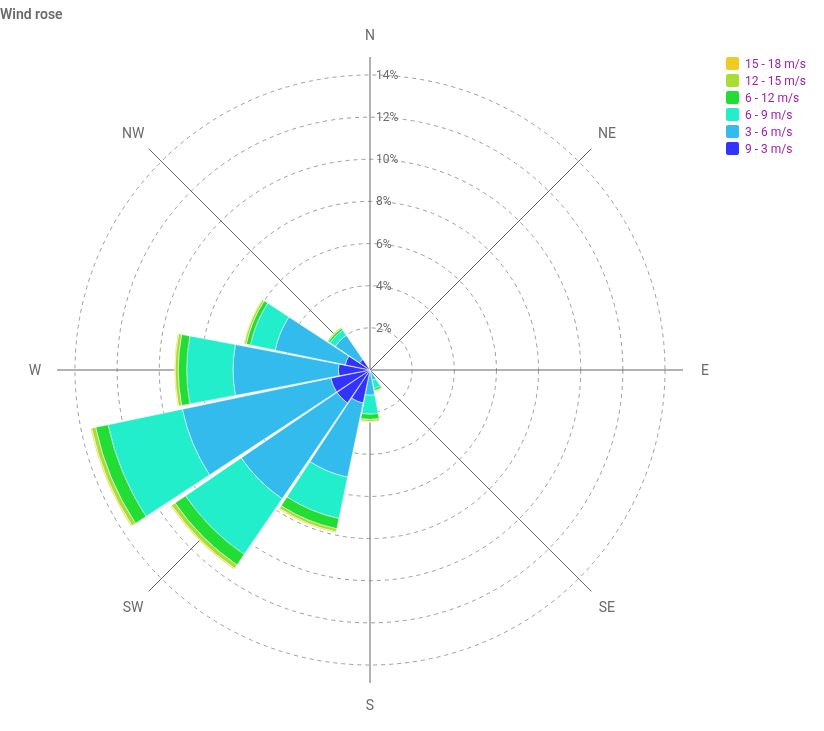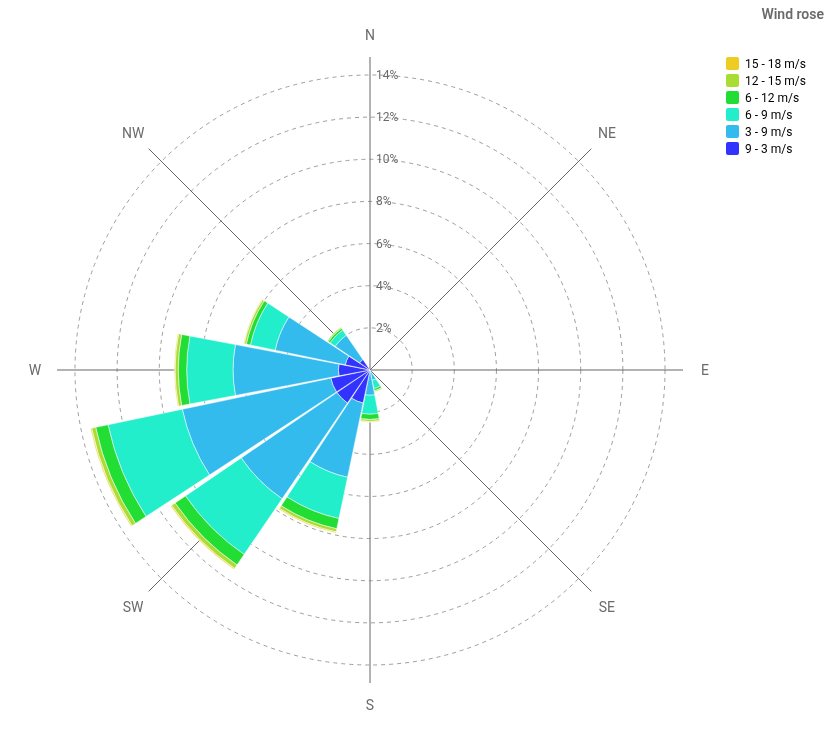--- a/index.html
+++ b/index.html
@@ -9,35 +9,35 @@
     height: 731px;
     font-family: "Segoe UI", Roboto, "Helvetica Neue", Arial, sans-serif;
     background: #ffffff;
     color: #5a5a5a;
     overflow: hidden;
   }
   #title {
     position: absolute;
     left: 0; right: 0;
     top: 6px;
-    text-align: right;
+    text-align: left;
     font-size: 14px;
     font-weight: 600;
     color: #6b6b6b;
   }
   #chart {
     position: absolute;
     left: 0; top: 0;
   }
   #legend {
     position: absolute;
     right: 18px;
     top: 55px;
     font-size: 12px;
-    color: #000000;
+    color: #a21caf;
   }
   .legend-item {
     display: flex;
     align-items: center;
     height: 17px;
   }
   .swatch {
     width: 13px;
     height: 13px;
     margin-right: 6px;
@@ -146,19 +146,19 @@
     <div class="legend-item">
       <span class="swatch" style="background: rgb(34, 221, 51);"></span>
       <span>6 - 12 m/s</span>
     </div>
     <div class="legend-item">
       <span class="swatch" style="background: rgb(34, 238, 204);"></span>
       <span>6 - 9 m/s</span>
     </div>
     <div class="legend-item">
       <span class="swatch" style="background: rgb(51, 187, 238);"></span>
-      <span>3 - 9 m/s</span>
+      <span>3 - 6 m/s</span>
     </div>
     <div class="legend-item">
       <span class="swatch" style="background: rgb(51, 51, 255);"></span>
       <span>9 - 3 m/s</span>
     </div>
   </div>
 
 </body></html>

